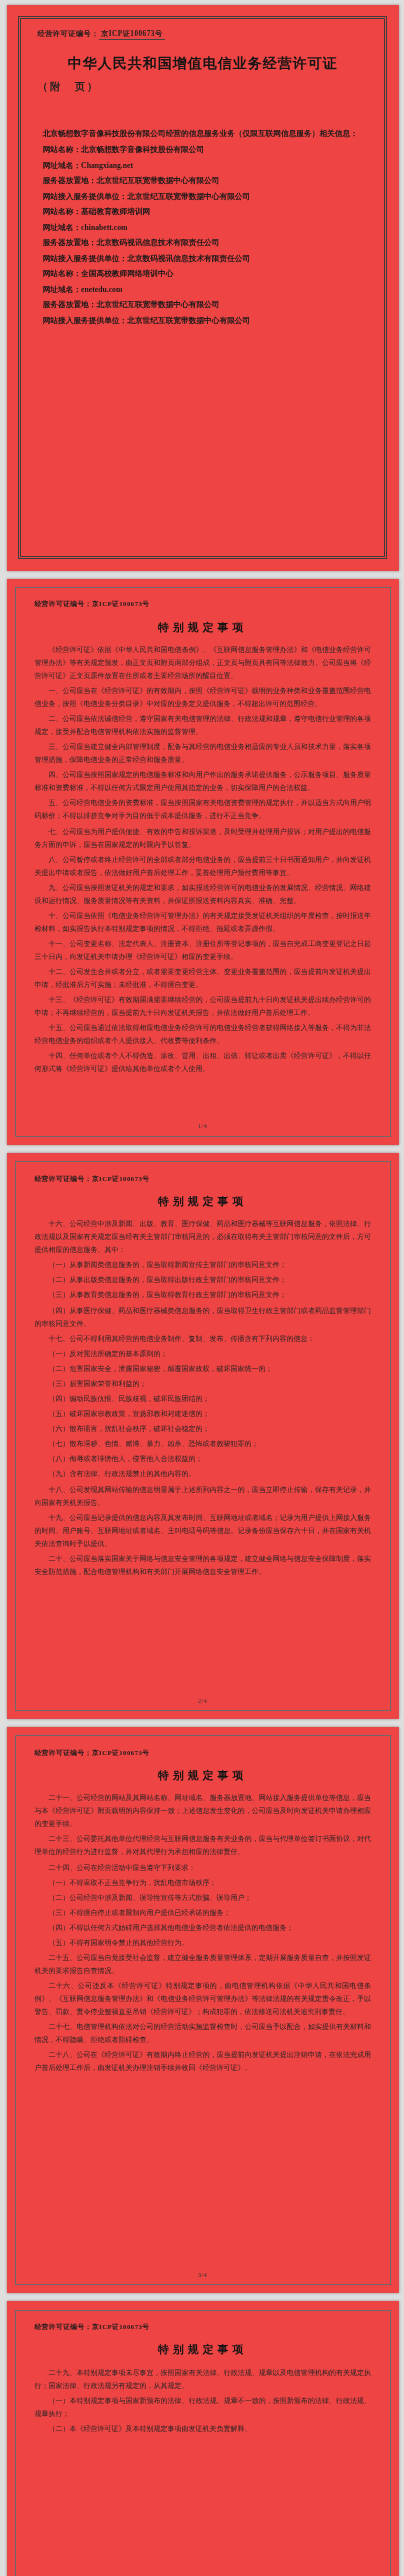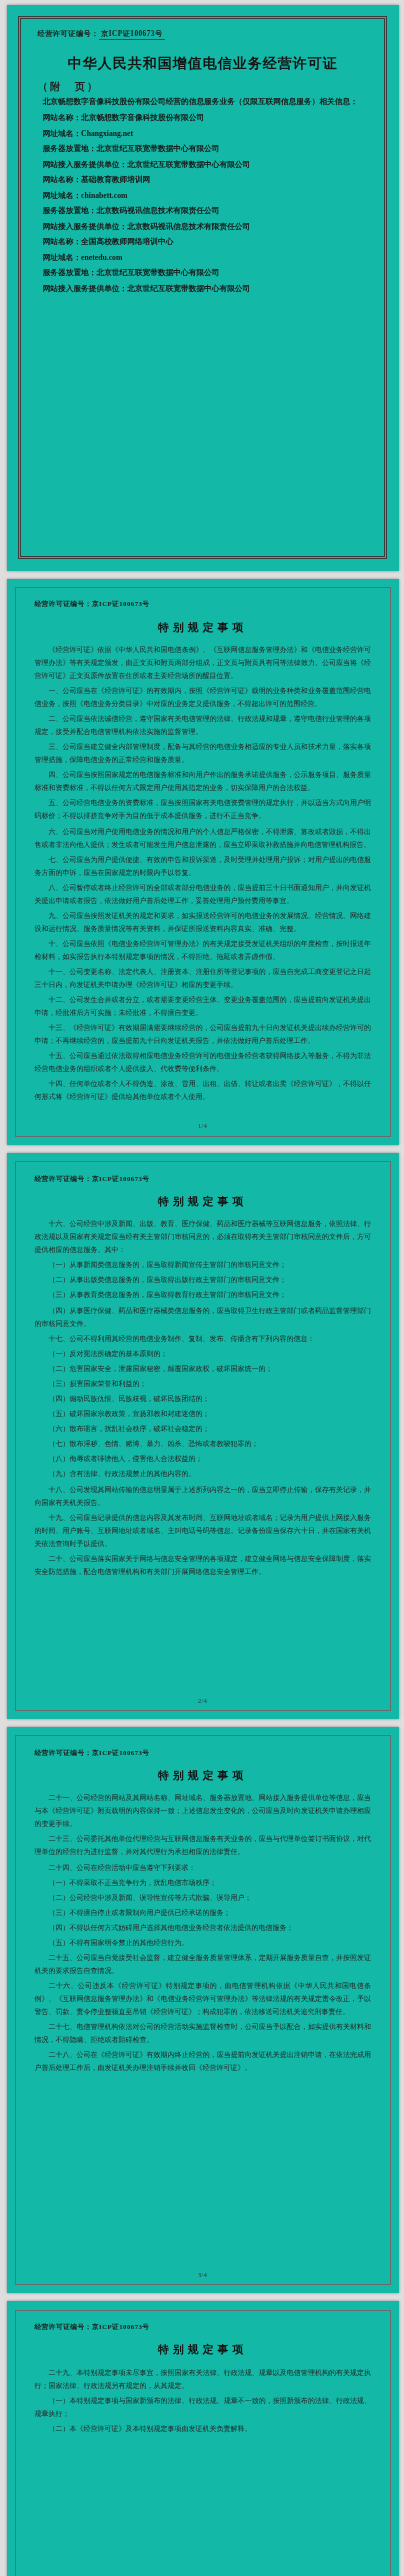--- a/index.html
+++ b/index.html
@@ -14,21 +14,21 @@
     width: 405px;
     height: 2873px;
     padding: 4.6px 6.7px 4.1px 6.7px;
     display: flex;
     flex-direction: column;
     gap: 8.2px;
   }
   .page {
     width: 392px;
     height: 566px;
-    background: #14b8a6;
+    background: #ef4444;
     position: relative;
     box-shadow: 0 0 2.6px rgba(0,0,0,0.38);
     flex: none;
   }
   .frame {
     position: absolute;
     inset: 8.2px;
     border: 0.5px solid #6a6a6a;
   }
   
@@ -63,21 +63,21 @@
     letter-spacing: 1px;
     color: #151515;
   }
   .cover-subtitle {
     margin-top: 7.2px;
     font-size: 10.3px;
     font-weight: bold;
     letter-spacing: 2.1px;
   }
   .cover-body {
-    margin-top: 0;
+    margin-top: 32px;
     padding: 0 5.2px;
     font-size: 7.7px;
     font-weight: bold;
     line-height: 15.5px;
     color: #1a1a1a;
   }
   .cover-intro { margin: 0 0 1px 0; }
   .field-line { white-space: normal; }
   .f-label { }
   .f-value { }
@@ -178,21 +178,20 @@
         </div>
         <h2 class="prov-title">特别规定事项</h2>
         <div class="paras">
 
         <p class="para">《经营许可证》依据《中华人民共和国电信条例》、《互联网信息服务管理办法》和《电信业务经营许可管理办法》等有关规定颁发，由正文页和附页两部分组成，正文页与附页具有同等法律效力。公司应当将《经营许可证》正文页原件放置在住所或者主要经营场所的醒目位置。</p>
             <p class="para">一、公司应当在《经营许可证》的有效期内，按照《经营许可证》载明的业务种类和业务覆盖范围经营电信业务，按照《电信业务分类目录》中对应的业务定义提供服务，不得超出许可的范围经营。</p>
             <p class="para">二、公司应当依法诚信经营，遵守国家有关电信管理的法律、行政法规和规章，遵守电信行业管理的各项规定，接受并配合电信管理机构依法实施的监督管理。</p>
             <p class="para">三、公司应当建立健全内部管理制度，配备与其经营的电信业务相适应的专业人员和技术力量，落实各项管理措施，保障电信业务的正常经营和服务质量。</p>
             <p class="para">四、公司应当按照国家规定的电信服务标准和向用户作出的服务承诺提供服务，公示服务项目、服务质量标准和资费标准，不得以任何方式限定用户使用其指定的业务，切实保障用户的合法权益。</p>
             <p class="para">五、公司经营电信业务的资费标准，应当按照国家有关电信资费管理的规定执行，并以适当方式向用户明码标价；不得以排挤竞争对手为目的低于成本提供服务，进行不正当竞争。</p>
-            <p class="para">六、公司应当对用户使用电信业务的情况和用户的个人信息严格保密，不得泄露、篡改或者毁损，不得出售或者非法向他人提供；发生或者可能发生用户信息泄露的，应当立即采取补救措施并向电信管理机构报告。</p>
             <p class="para">七、公司应当为用户提供便捷、有效的申告和投诉渠道，及时受理并处理用户投诉；对用户提出的电信服务方面的申诉，应当在国家规定的时限内予以答复。</p>
             <p class="para">八、公司暂停或者终止经营许可的全部或者部分电信业务的，应当提前三十日书面通知用户，并向发证机关提出申请或者报告，依法做好用户善后处理工作，妥善处理用户预付费用等事宜。</p>
             <p class="para">九、公司应当按照发证机关的规定和要求，如实报送经营许可的电信业务的发展情况、经营情况、网络建设和运行情况、服务质量情况等有关资料，并保证所报送资料内容真实、准确、完整。</p>
             <p class="para">十、公司应当依照《电信业务经营许可管理办法》的有关规定接受发证机关组织的年度检查，按时报送年检材料，如实报告执行本特别规定事项的情况，不得拒绝、拖延或者弄虚作假。</p>
             <p class="para">十一、公司变更名称、法定代表人、注册资本、注册住所等登记事项的，应当自完成工商变更登记之日起三十日内，向发证机关申请办理《经营许可证》相应的变更手续。</p>
             <p class="para">十二、公司发生合并或者分立，或者需要变更经营主体、变更业务覆盖范围的，应当提前向发证机关提出申请，经批准后方可实施；未经批准，不得擅自变更。</p>
             <p class="para">十三、《经营许可证》有效期届满需要继续经营的，公司应当提前九十日向发证机关提出续办经营许可的申请；不再继续经营的，应当提前九十日向发证机关报告，并依法做好用户善后处理工作。</p>
             <p class="para">十五、公司应当通过依法取得相应电信业务经营许可的电信业务经营者获得网络接入等服务，不得为非法经营电信业务的组织或者个人提供接入、代收费等便利条件。</p>
             <p class="para">十四、任何单位或者个人不得伪造、涂改、冒用、出租、出借、转让或者出卖《经营许可证》，不得以任何形式将《经营许可证》提供给其他单位或者个人使用。</p>
           </div>

